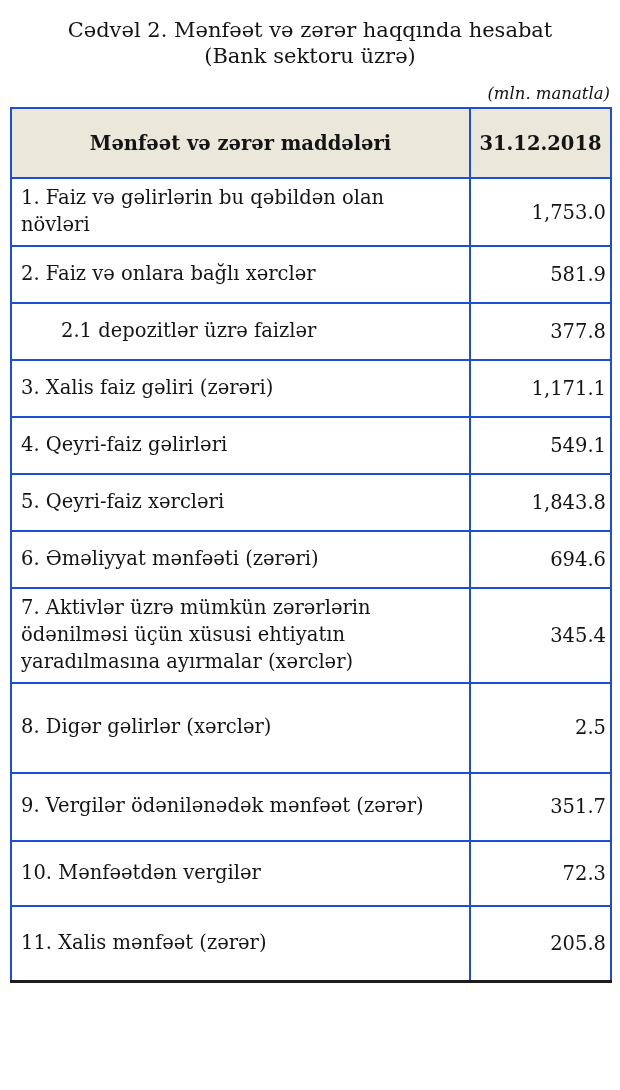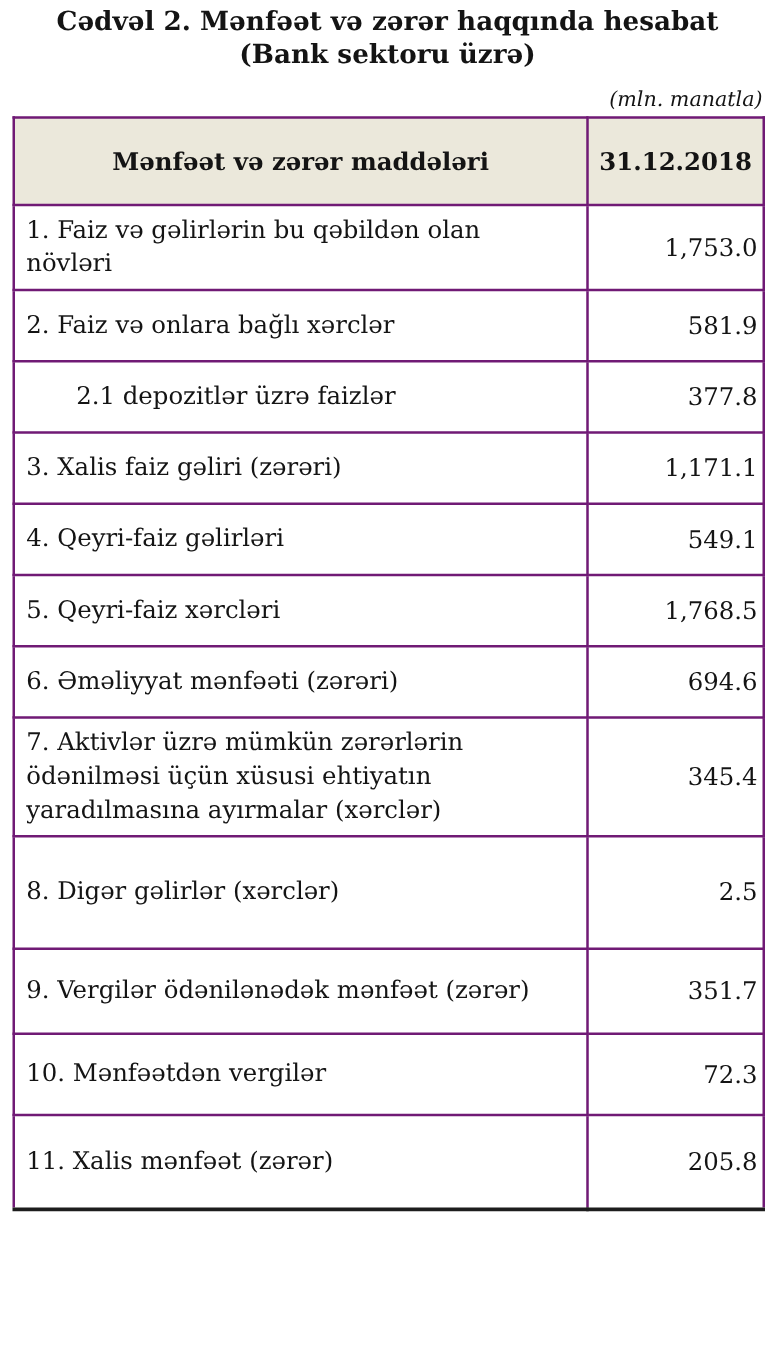--- a/index.html
+++ b/index.html
@@ -7,43 +7,43 @@
   .page {
     width: 620px;
     height: 1090px;
     background: #ffffff;
     font-family: "DejaVu Serif", "Liberation Serif", serif;
     color: #141414;
     overflow: hidden;
     position: relative;
   }
   .doc-title {
-    padding-top: 4px;
+    padding-top: 18px;
     text-align: center;
-    font-weight: 700;
+    font-weight: 400;
     font-size: 21px;
     line-height: 1.22;
   }
   .doc-title .line { display: block; }
   .unit-note {
     text-align: right;
     font-style: italic;
     font-size: 16.5px;
     margin: 15px 10px 4px 0;
   }
   table.pnl {
     border-collapse: collapse;
     table-layout: fixed;
     width: 600px;
     margin-left: 10px;
     border: 2px solid #1d1d1d;
     border-bottom-width: 3px;
   }
   table.pnl th, table.pnl td {
-    border: 2px solid #701a75;
+    border: 2px solid #1d4ed8;
   }
   table.pnl thead th {
     background: #ebe8db;
     font-weight: 700;
     font-size: 19.5px;
     height: 70px;
     text-align: center;
     padding: 0 6px;
     vertical-align: middle;
   }
@@ -109,21 +109,21 @@
       <tr>
         <td class="row-label">3. Xalis faiz gəliri (zərəri)</td>
         <td class="row-value">1,171.1</td>
       </tr>
       <tr>
         <td class="row-label">4. Qeyri-faiz gəlirləri</td>
         <td class="row-value">549.1</td>
       </tr>
       <tr>
         <td class="row-label">5. Qeyri-faiz xərcləri</td>
-        <td class="row-value">1,768.5</td>
+        <td class="row-value">1,843.8</td>
       </tr>
       <tr>
         <td class="row-label">6. Əməliyyat mənfəəti (zərəri)</td>
         <td class="row-value">694.6</td>
       </tr>
       <tr>
         <td class="row-label">7. Aktivlər üzrə mümkün zərərlərin ödənilməsi üçün xüsusi ehtiyatın yaradılmasına ayırmalar (xərclər)</td>
         <td class="row-value">345.4</td>
       </tr>
       <tr>

